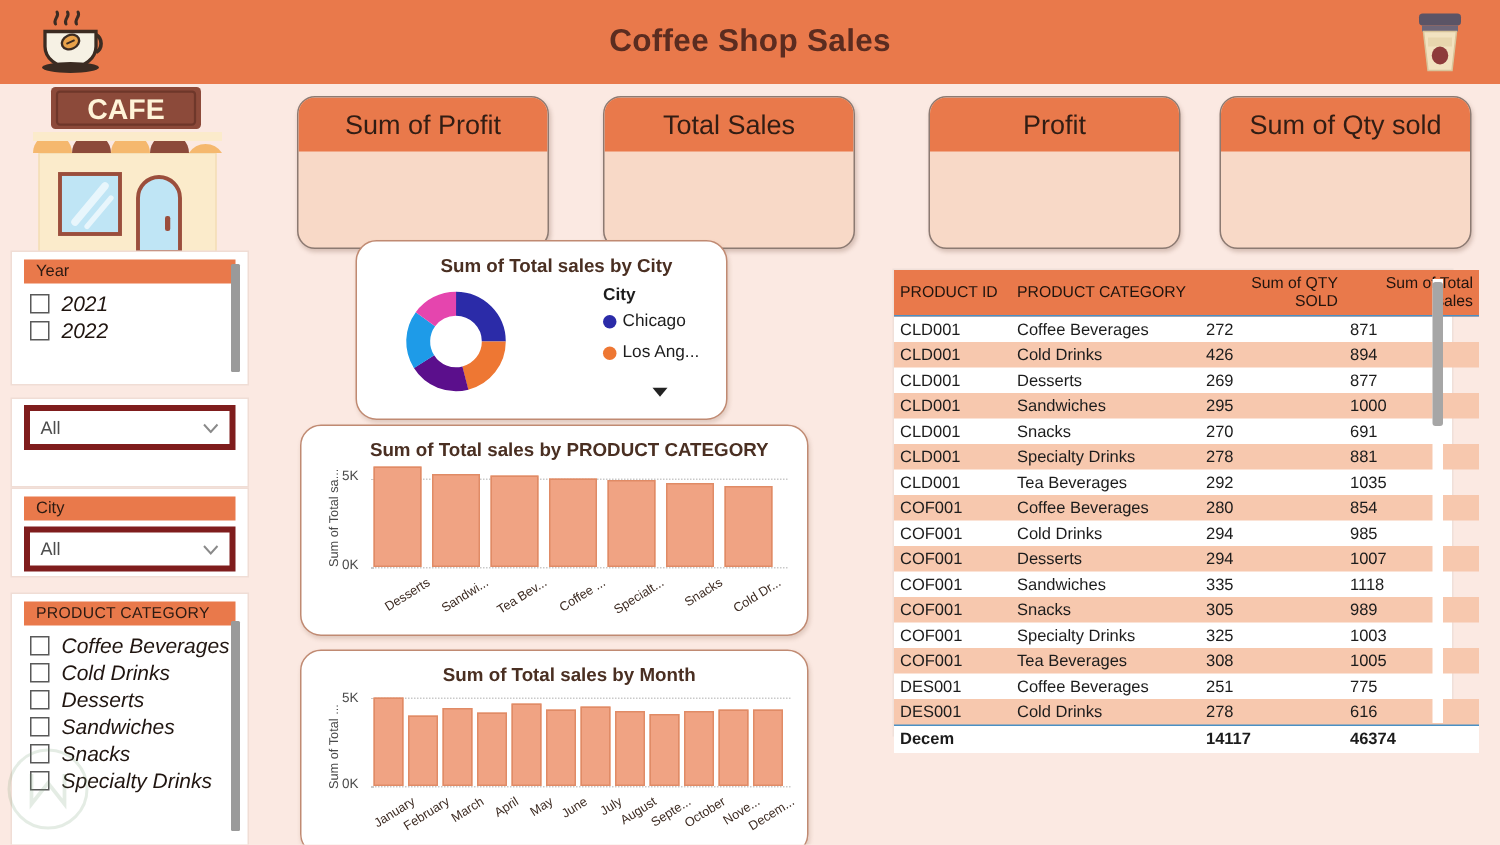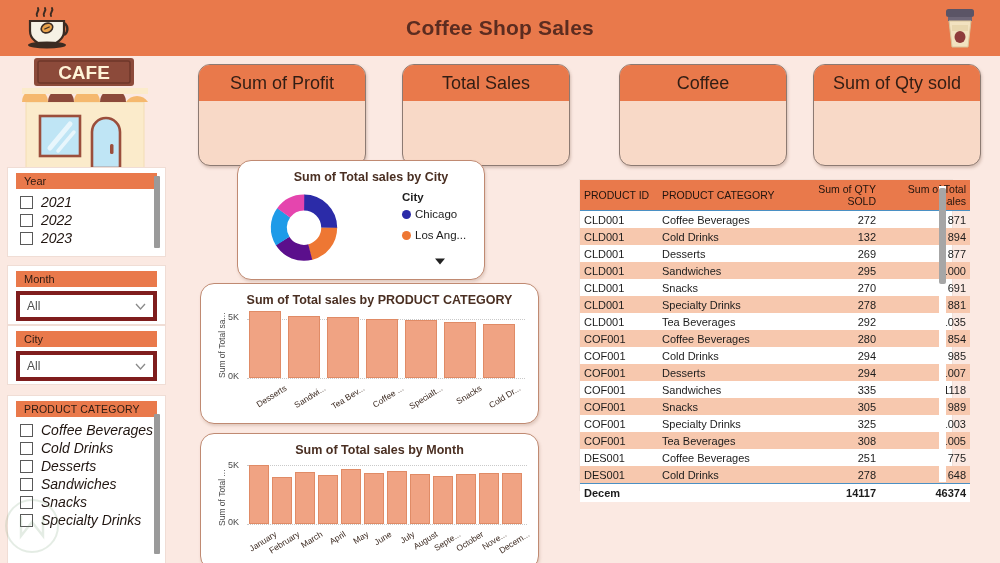--- a/index.html
+++ b/index.html
@@ -92,30 +92,30 @@
   .plot{position:absolute;}
   .grid-line{position:absolute;left:0;right:0;height:0;border-top:1px dotted #c9c9c9;}
   .ytick{position:absolute;font-size:9px;color:#4a4a4a;text-align:right;}
   .bar{position:absolute;bottom:0;background:#F0A383;border:1px solid #E08B66;box-sizing:border-box;}
   .xlab{
     position:absolute;font-size:8.5px;color:#3d2b22;white-space:nowrap;
     transform:rotate(-32deg);transform-origin:right top;text-align:right;
   }
 
   
-  .tbl-card{position:absolute;left:580px;top:180px;width:372px;height:310px;background:#fff;
+  .tbl-card{position:absolute;left:596px;top:180px;width:372px;height:310px;background:#fff;
     box-shadow:0 0 0 1px #f0e0d9;}
   table.t{border-collapse:collapse;width:358px;table-layout:fixed;font-size:10.5px;}
   table.t th{
     background:#E9794B;color:#20140e;font-weight:normal;font-size:10.5px;
     padding:3px 4px;text-align:left;border-bottom:1.5px solid #4a90c4;
   }
   table.t th.num{text-align:right;}
   table.t td{padding:2.5px 4px;color:#1c1c1c;font-size:11px;}
-  table.t td.num{text-align:right;}
+  table.t td.num{}
   table.t tr.alt td{background:#F7C8AE;}
   table.t tr.total td{
     font-weight:bold;border-top:1.5px solid #4a90c4;background:#fff;padding-top:3px;
   }
   .tbl-sc-track{position:absolute;right:6px;top:6px;width:7px;height:296px;background:#fff;}
   .tbl-sc-thumb{position:absolute;right:6px;top:8px;width:7px;height:96px;background:#a6a6a6;border-radius:2px;}
 
   .watermark{
     position:absolute;left:4px;top:498px;width:56px;height:56px;opacity:.18;
     pointer-events:none;
@@ -178,30 +178,25 @@
       <div class="slicer-head">Year</div>
       <div style="padding-top:2px;">
         <div class="chk-row">
           <span class="chk"></span>
           <span class="chk-label">2021</span>
         </div>
         <div class="chk-row">
           <span class="chk"></span>
           <span class="chk-label">2022</span>
         </div>
-        <div class="chk-row">
-          <span class="chk"></span>
-          <span class="chk-label">2023</span>
-        </div>
       </div>
       <div class="sc-thumb" style="top:8px;height:72px;"></div>
     </div>
 
     <div class="slicer" style="top:98px;width:157px;height:58px;">
-      <div class="slicer-head">Month</div>
       <div class="dd">
         <span>All</span>
         <svg class="chev" viewBox="0 0 11 7">
           <path d="M1 1 L5.5 6 L10 1" fill="none" stroke="#8a8a8a" stroke-width="1.3"></path>
         </svg>
       </div>
     </div>
 
     <div class="slicer" style="top:158px;width:157px;height:58px;">
       <div class="slicer-head">City</div>
@@ -252,21 +247,21 @@
 
   <div class="kpi" style="left:198px;">
     <div class="k-head">Sum of Profit</div>
     <div class="k-val">16.23K</div>
   </div>
   <div class="kpi" style="left:402px;">
     <div class="k-head">Total Sales</div>
     <div class="k-val">46K</div>
   </div>
   <div class="kpi" style="left:619px;">
-    <div class="k-head">Coffee</div>
+    <div class="k-head">Profit</div>
     <div class="k-val">46.37K</div>
   </div>
   <div class="kpi" style="left:813px;">
     <div class="k-head">Sum of Qty sold</div>
     <div class="k-val">14K</div>
   </div>
 
   <div class="card" style="left:237px;top:160px;width:246px;height:118px;">
     <div class="card-title">Sum of Total sales by City</div>
 
@@ -375,21 +370,21 @@
       <tbody>
         <tr>
             <td>CLD001</td>
             <td>Coffee Beverages</td>
             <td class="num">272</td>
             <td class="num">871</td>
           </tr>
         <tr class="alt">
             <td>CLD001</td>
             <td>Cold Drinks</td>
-            <td class="num">132</td>
+            <td class="num">426</td>
             <td class="num">894</td>
           </tr>
         <tr>
             <td>CLD001</td>
             <td>Desserts</td>
             <td class="num">269</td>
             <td class="num">877</td>
           </tr>
         <tr class="alt">
             <td>CLD001</td>
@@ -460,21 +455,21 @@
         <tr>
             <td>DES001</td>
             <td>Coffee Beverages</td>
             <td class="num">251</td>
             <td class="num">775</td>
           </tr>
         <tr class="alt">
             <td>DES001</td>
             <td>Cold Drinks</td>
             <td class="num">278</td>
-            <td class="num">648</td>
+            <td class="num">616</td>
           </tr>
         <tr class="total">
           <td>Decem</td>
           <td></td>
           <td class="num">14117</td>
           <td class="num">46374</td>
         </tr>
       </tbody>
     </table>
     <div class="tbl-sc-track"></div>

